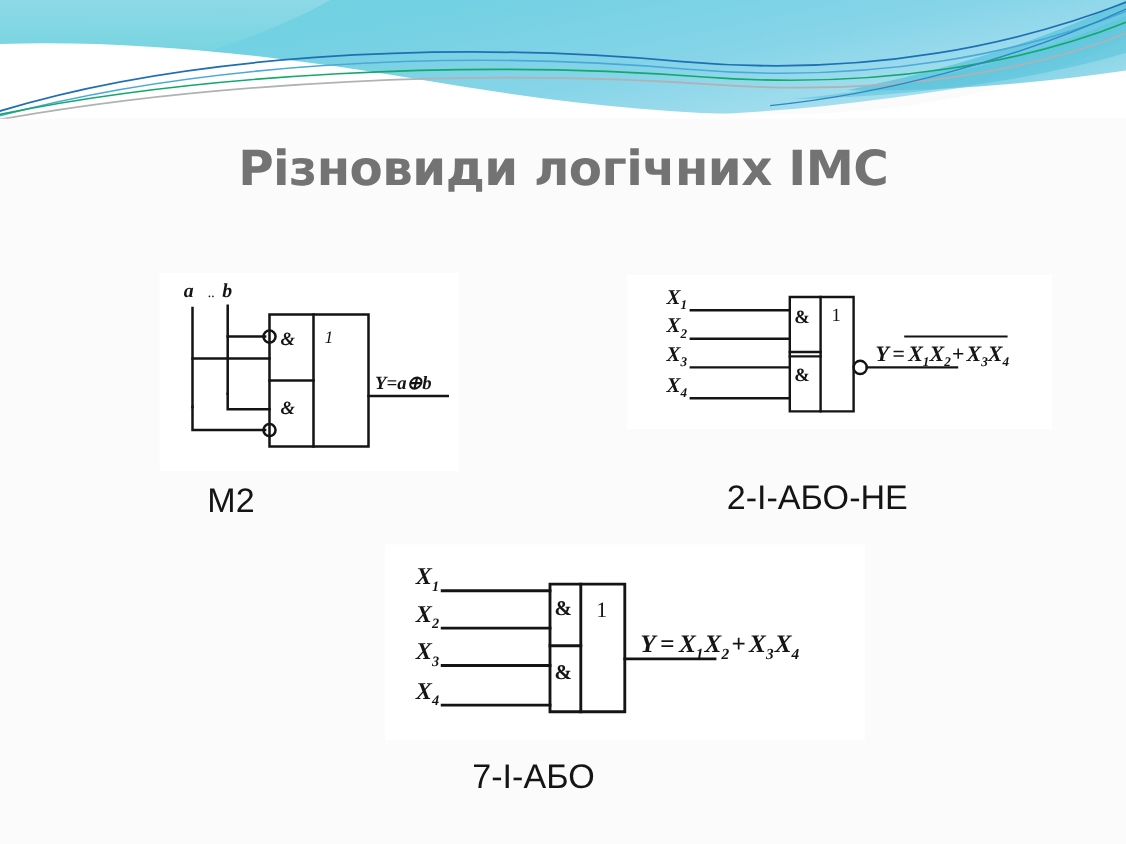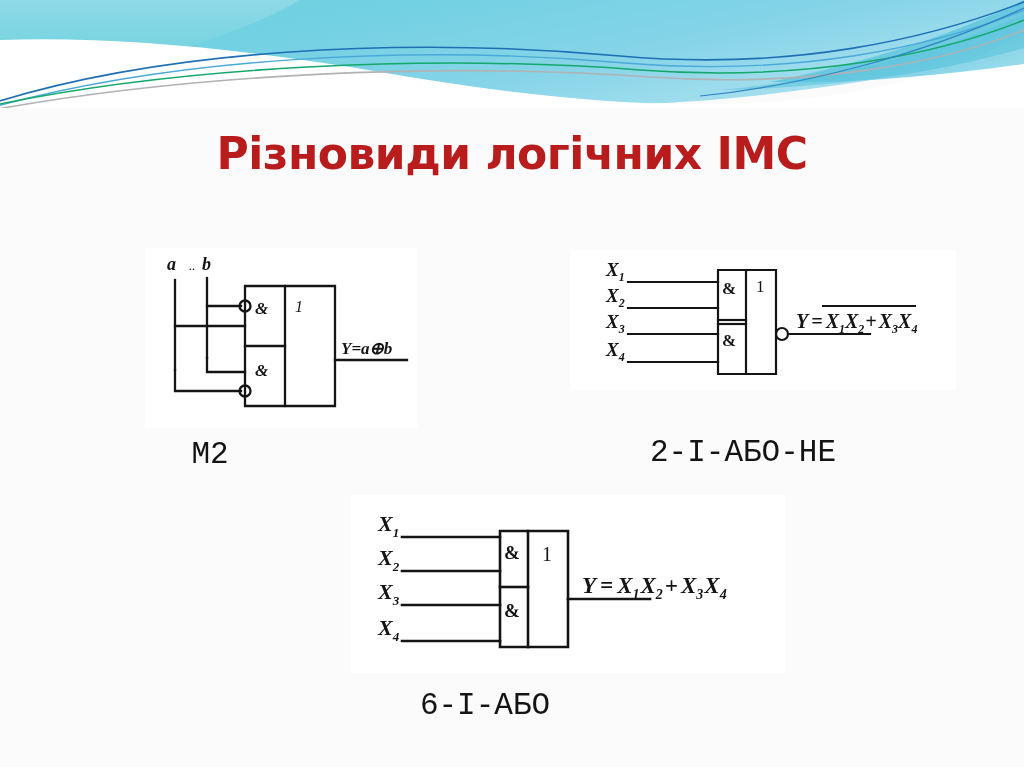--- a/index.html
+++ b/index.html
@@ -29,39 +29,39 @@
   #slide-title {
     position: absolute;
     top: 128px;
     left: 0;
     width: 1024px;
     text-align: center;
     font-family: "DejaVu Sans", sans-serif;
     font-weight: bold;
     font-size: 44px;
     letter-spacing: -0.5px;
-    color: #b91c1c;
+    color: #737373;
     white-space: nowrap;
   }
 
   
   .figure-panel {
     position: absolute;
     background: #ffffff;
     overflow: hidden;
   }
   .figure-panel svg { display: block; }
 
   #figure-m2      { left: 145px; top: 248px; width: 272px; height: 180px; }
   #figure-aon     { left: 570px; top: 250px; width: 386px; height: 140px; }
   #figure-ao      { left: 350px; top: 495px; width: 436px; height: 178px; }
 
   .figure-caption {
     position: absolute;
-    font-family: Liberation Mono, monospace;
+    font-family: Liberation Sans, sans-serif;
     font-size: 31px;
     color: #141414;
     white-space: nowrap;
     text-align: center;
   }
   #caption-m2  { left: 145px; top: 437px; width: 130px; }
   #caption-aon { left: 548px; top: 435px; width: 390px; }
   #caption-ao  { left: 350px; top: 688px; width: 270px; }
 
   
@@ -215,13 +215,13 @@
     <text class="mathtxt" x="28" y="36" font-size="22" font-weight="bold">X<tspan font-size="13" dy="6">1</tspan></text>
     <text class="mathtxt" x="28" y="70" font-size="22" font-weight="bold">X<tspan font-size="13" dy="6">2</tspan></text>
     <text class="mathtxt" x="28" y="104" font-size="22" font-weight="bold">X<tspan font-size="13" dy="6">3</tspan></text>
     <text class="mathtxt" x="28" y="140" font-size="22" font-weight="bold">X<tspan font-size="13" dy="6">4</tspan></text>
 
     <text class="mathtxt" x="232" y="98" font-size="23" font-weight="bold">
       Y<tspan class="mathup" dx="4">=</tspan><tspan dx="4">X</tspan><tspan font-size="14" dy="6">1</tspan><tspan font-size="23" dy="-6" dx="1">X</tspan><tspan font-size="14" dy="6">2</tspan><tspan class="mathup" font-size="23" dy="-6" dx="2">+</tspan><tspan dx="3">X</tspan><tspan font-size="14" dy="6">3</tspan><tspan font-size="23" dy="-6" dx="1">X</tspan><tspan font-size="14" dy="6">4</tspan>
     </text>
   </svg>
 </div>
-<div class="figure-caption" id="caption-ao">6-І-АБО</div>
+<div class="figure-caption" id="caption-ao">7-І-АБО</div>
 
 </body></html>

